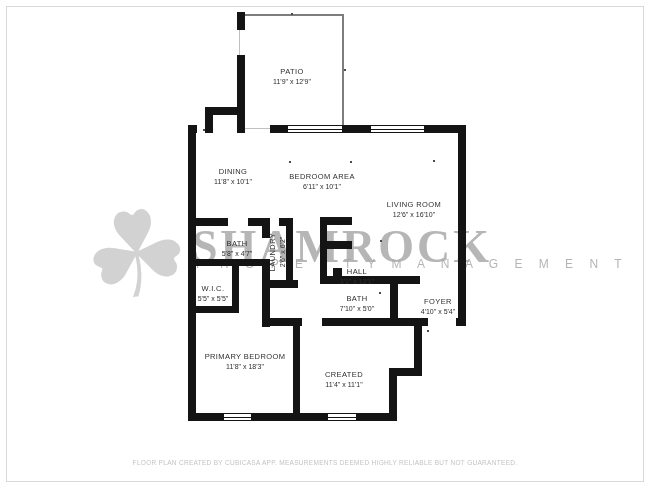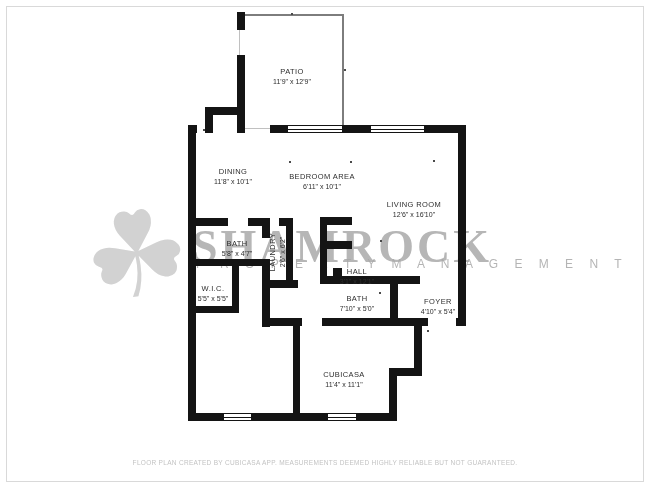--- a/index.html
+++ b/index.html
@@ -146,20 +146,24 @@
       <div class="dm">3'1" x 12'1"</div>
     </div>
     <div class="room-label" style="left:357px;top:303px;">
       <div class="nm">BATH</div>
       <div class="dm">7'10" x 5'0"</div>
     </div>
     <div class="room-label" style="left:438px;top:306px;">
       <div class="nm">FOYER</div>
       <div class="dm">4'10" x 5'4"</div>
     </div>
+    <div class="room-label" style="left:245px;top:361px;">
+      <div class="nm">PRIMARY BEDROOM</div>
+      <div class="dm">11'8" x 18'3"</div>
+    </div>
     <div class="room-label" style="left:344px;top:379px;">
-      <div class="nm">CUBICASA</div>
+      <div class="nm">CREATED</div>
       <div class="dm">11'4" x 11'1"</div>
     </div>
   </div>
 
   <div id="footer">FLOOR PLAN CREATED BY CUBICASA APP. MEASUREMENTS DEEMED HIGHLY RELIABLE BUT NOT GUARANTEED.</div>
 </div>
 
 </body></html>

